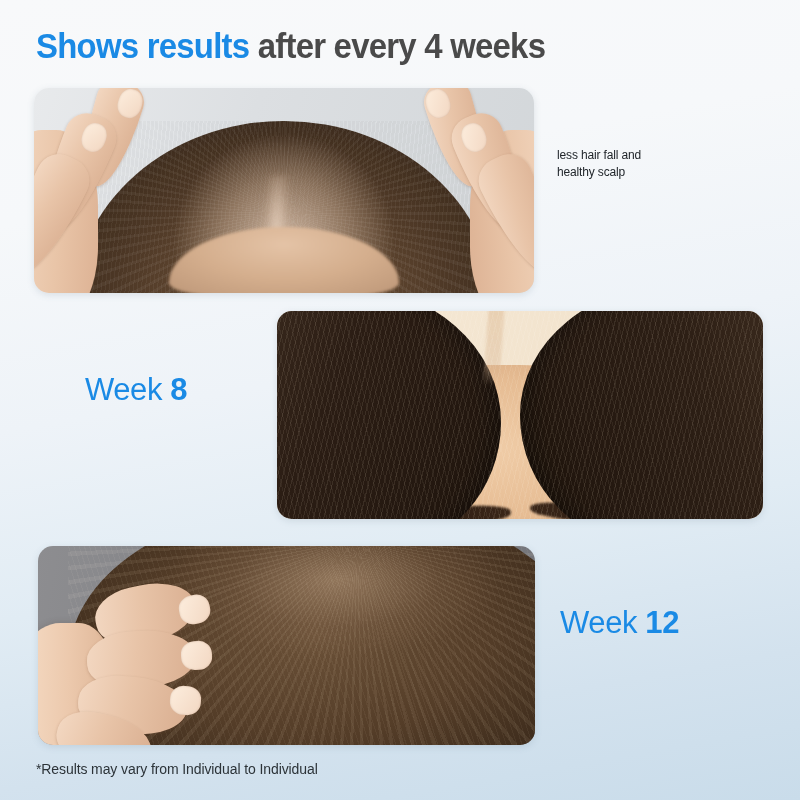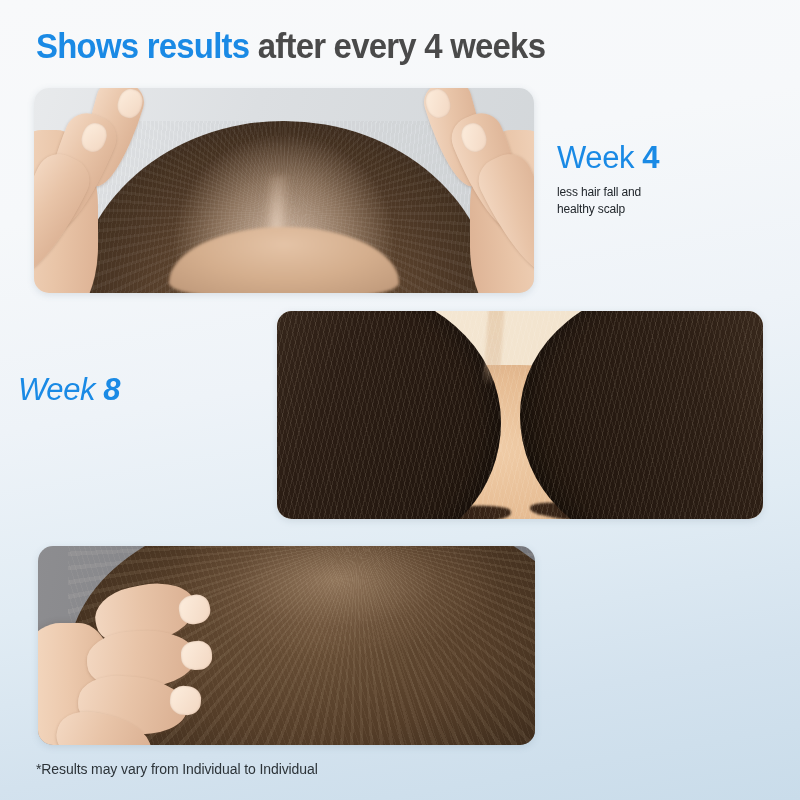--- a/index.html
+++ b/index.html
@@ -188,21 +188,21 @@
   .caption .desc {
     margin-top: 7px;
     font-size: 12px;
     color: #21262b;
     line-height: 1.42;
     font-weight: 400;
     letter-spacing: -0.15px;
     white-space: pre-line;
   }
   #caption-week4  { left:557px; top:140px;  text-align:left;  width:230px; }
-  #caption-week8  { left:18px;  top:372px;  text-align:left; width:236px;font-style:italic; }
+  #caption-week8  { left:18px;  top:372px;  text-align:center; width:236px; }
   #caption-week12 { left:560px; top:605px;  text-align:left;  width:235px; }
 
   
   .footnote {
     position:absolute;
     left:36px;
     top:761px;
     font-size:14px;
     color:#2c3338;
     letter-spacing:-0.1px;
@@ -235,21 +235,20 @@
       <div class="finger" style="right:36%;top:2%;width:24%;height:48%;transform:rotate(-17deg);"></div>
       <div class="finger" style="right:18%;top:16%;width:26%;height:54%;transform:rotate(-22deg);"></div>
       <div class="finger" style="right:2%;top:34%;width:27%;height:56%;transform:rotate(-26deg);"></div>
       <div class="nail" style="right:52%;top:6%;width:12%;height:13%;transform:rotate(-17deg);"></div>
       <div class="nail" style="right:34%;top:21%;width:12%;height:13%;transform:rotate(-22deg);"></div>
     </div>
   </div>
 </figure>
 
 <div class="caption" id="caption-week4">
-  <div class="week-line"><span>Week </span><span class="week-num">4</span></div>
   <div class="desc">less hair fall and
 healthy scalp</div>
 </div>
 
 <figure class="photo-card" id="card-week8">
   <div class="photo-inner">
     <div class="c2-bg"></div>
     <div class="c2-face"></div>
     <div class="c2-brow-l"></div>
     <div class="c2-brow-r"></div>
@@ -279,15 +278,16 @@
       <div class="finger" style="left:16%;top:56%;width:50%;height:30%;transform:rotate(5deg);border-radius:40% 50% 50% 40%/46% 50% 50% 46%;"></div>
       <div class="finger" style="left:6%;top:76%;width:44%;height:28%;transform:rotate(14deg);border-radius:40% 50% 50% 40%/46% 50% 50% 46%;"></div>
       <div class="nail" style="left:62%;top:13%;width:14%;height:15%;transform:rotate(-12deg);"></div>
       <div class="nail" style="left:63%;top:37%;width:14%;height:15%;transform:rotate(-4deg);"></div>
       <div class="nail" style="left:58%;top:61%;width:14%;height:15%;transform:rotate(5deg);"></div>
     </div>
   </div>
 </figure>
 
 <div class="caption" id="caption-week12">
+  <div class="week-line"><span>Week </span><span class="week-num">12</span></div>
 </div>
 
 <p class="footnote">*Results may vary from Individual to Individual</p>
 
 </body></html>

